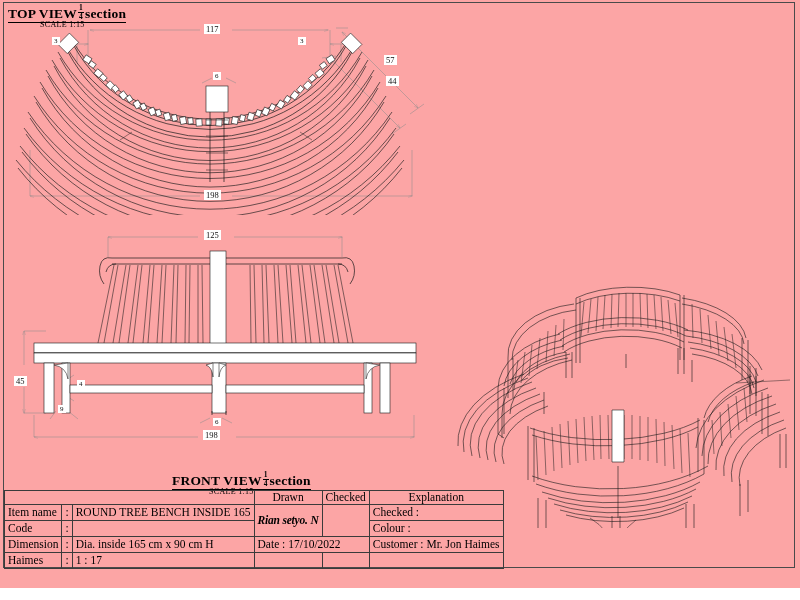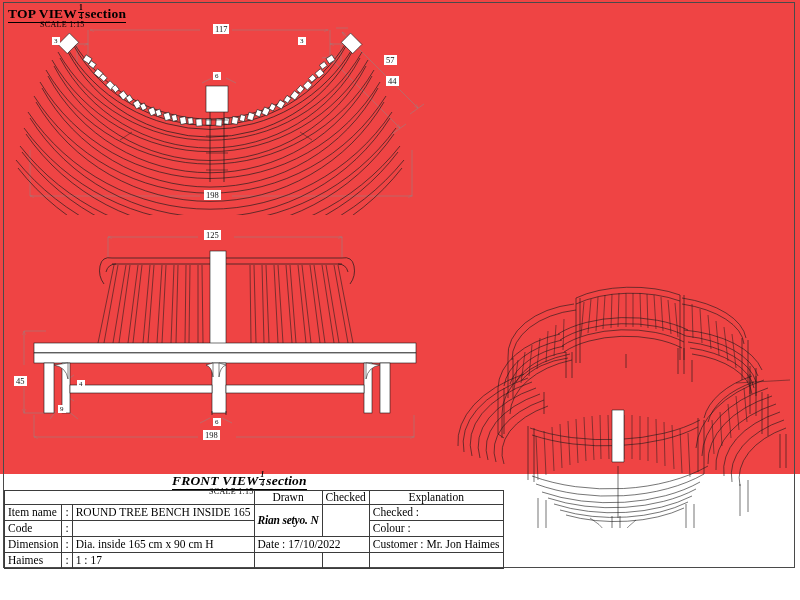--- a/index.html
+++ b/index.html
@@ -1,18 +1,18 @@
 <!DOCTYPE html>
 <html><head>
 <meta charset="utf-8">
 <style>
   html,body{margin:0;padding:0;background:#ffffff;}
   body{width:800px;height:600px;overflow:hidden;
        font-family:"Liberation Serif", serif;color:#000;}
-  #sheet{position:relative;width:800px;height:474px;background:#ef4444;}
+  #sheet{position:relative;width:800px;height:588px;background:#fca5a5;}
   .border-outer{position:absolute;left:3px;top:2px;width:792px;height:566px;
        border:1px solid #4a4a4a;box-sizing:border-box;}
   .abs{position:absolute;}
 
   
   .view-title{font-family:"Liberation Serif",serif;font-weight:bold;font-size:13.5px;
        white-space:nowrap;letter-spacing:.2px;}
   .view-title .frac{display:inline-block;vertical-align:-1px;text-align:center;
        font-size:7.5px;line-height:1.02;margin:0 1px;font-weight:bold;}
   .view-title .frac .num{display:block;border-bottom:1px solid #000;padding:0 1px;}
@@ -197,21 +197,21 @@
       <rect class="fillw" x="60" y="37" width="16" height="13" transform="rotate(-45 68 43)" stroke-width=".65"></rect>
       <rect class="fillw" x="344" y="37" width="16" height="13" transform="rotate(45 352 43)" stroke-width=".65"></rect>
     </g>
 
     <g class="ln" stroke-width=".45">
       <line x1="120" y1="140" x2="132" y2="132"></line>
       <line x1="300" y1="132" x2="312" y2="140"></line>
     </g>
   </svg>
 
-  <div class="abs dim" style="left:213px;top:24px;">117</div>
+  <div class="abs dim" style="left:204px;top:24px;">117</div>
   <div class="abs dim dim-sm" style="left:52px;top:37px;">3</div>
   <div class="abs dim dim-sm" style="left:298px;top:37px;">3</div>
   <div class="abs dim dim-sm" style="left:213px;top:72px;">6</div>
   <div class="abs dim" style="left:204px;top:190px;">198</div>
   <div class="abs dim" style="left:384px;top:55px;">57</div>
   <div class="abs dim" style="left:386px;top:76px;">44</div>
 
   <svg class="abs" style="left:0px;top:215px;" width="460" height="255" viewBox="0 0 460 255">
     <defs>
       <marker id="ar2" markerWidth="9" markerHeight="9" refX="8" refY="3" orient="auto">
@@ -335,21 +335,21 @@
     </g>
   </svg>
 
   <div class="abs dim" style="left:204px;top:230px;">125</div>
   <div class="abs dim" style="left:203px;top:430px;">198</div>
   <div class="abs dim" style="left:14px;top:376px;">45</div>
   <div class="abs dim dim-sm" style="left:77px;top:380px;">4</div>
   <div class="abs dim dim-sm" style="left:58px;top:405px;">9</div>
   <div class="abs dim dim-sm" style="left:213px;top:418px;">6</div>
 
-  <div class="abs" style="left:172px;top:471px;font-style:italic;">
+  <div class="abs" style="left:172px;top:471px;">
     <span class="view-title title-underline">
       <span>FRONT VIEW</span><span class="frac"><span class="num">1</span><span class="den">4</span></span><span>section</span>
     </span>
   </div>
   <div class="abs scale-sub" style="left:209px;top:487px;">SCALE  1:15</div>
 
   <svg class="abs" style="left:440px;top:268px;" width="350" height="260" viewBox="0 0 350 260">
     <g class="ln" stroke-width=".6" stroke-linejoin="round">
 
       <path d="M118,66 A 88 44 0 0 1 248,62"></path>

